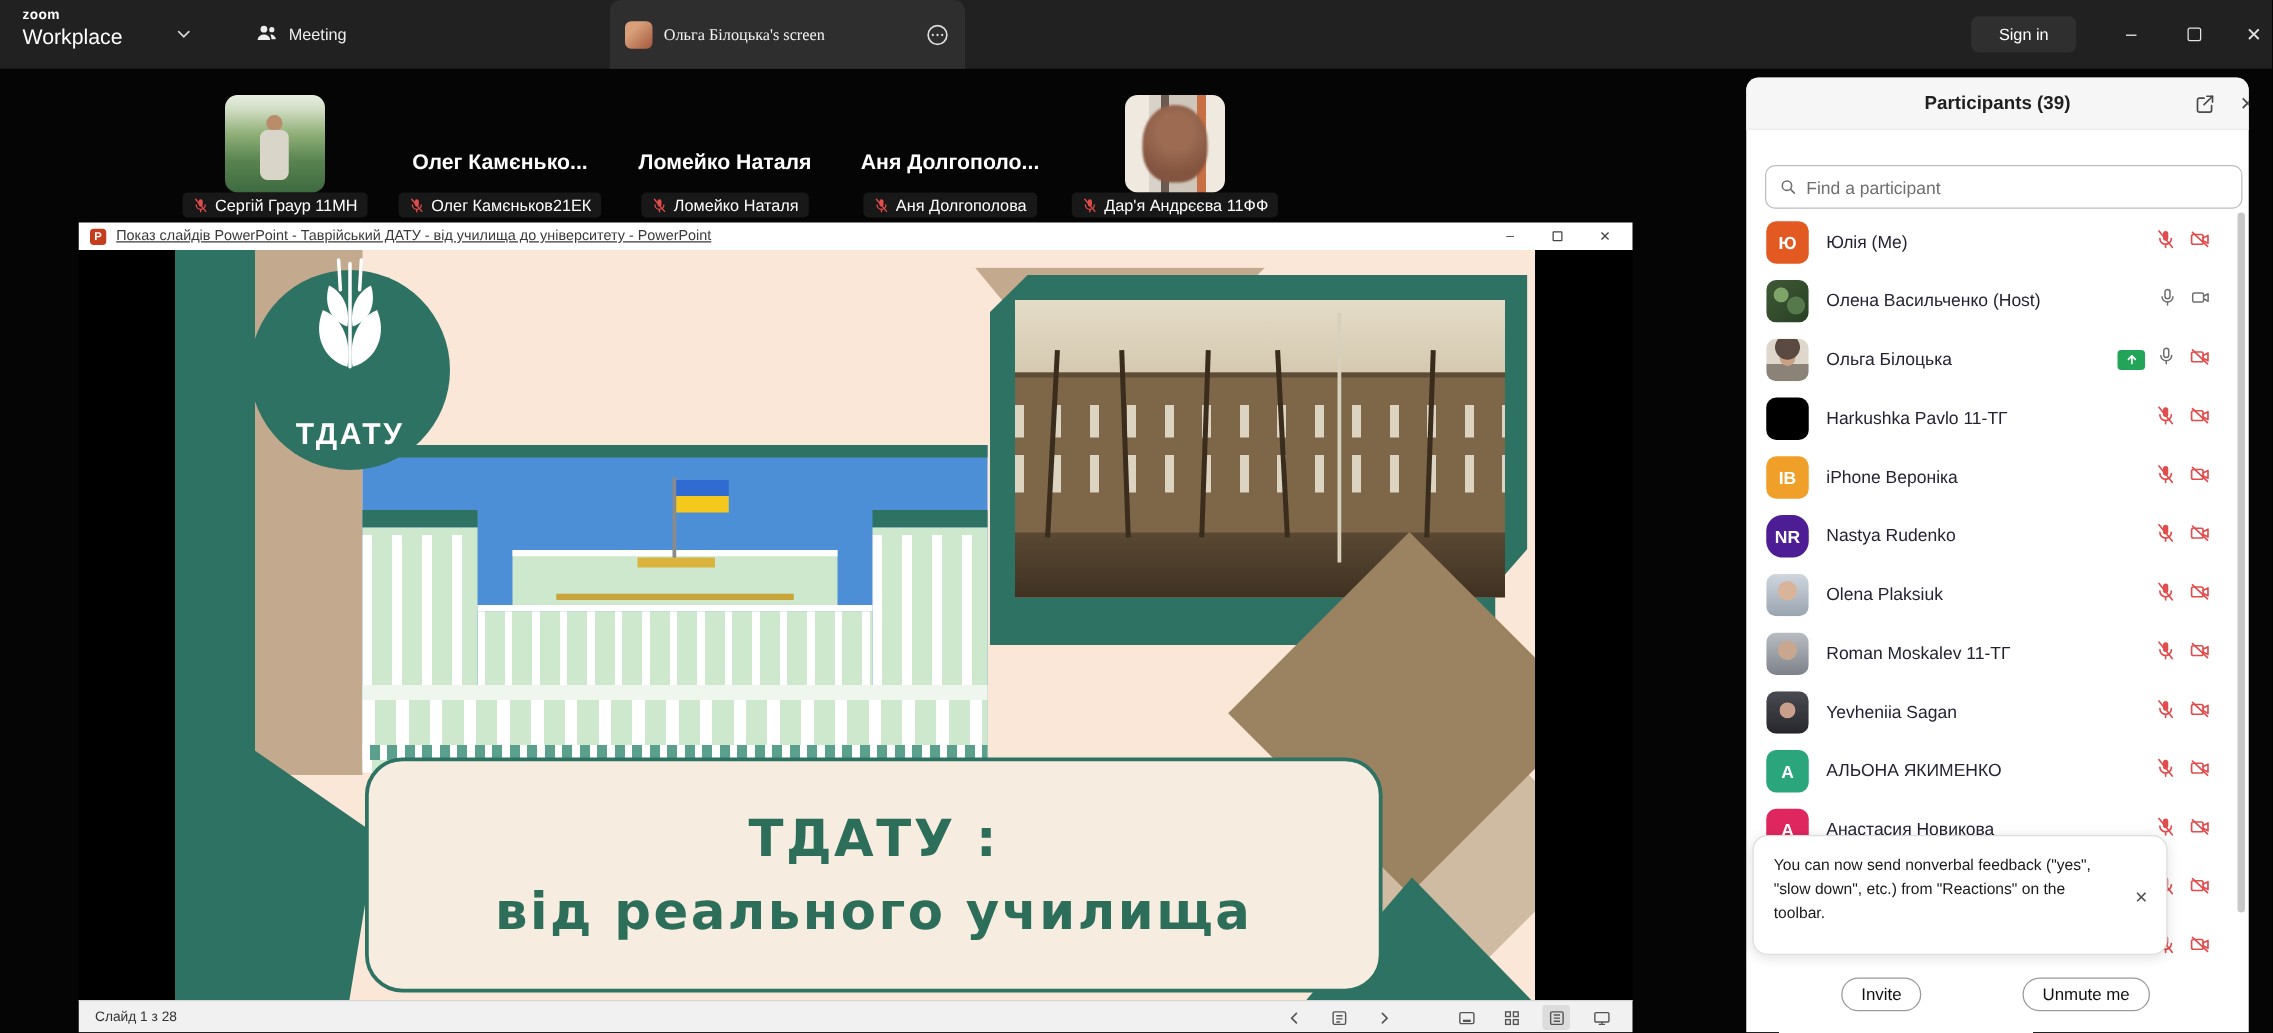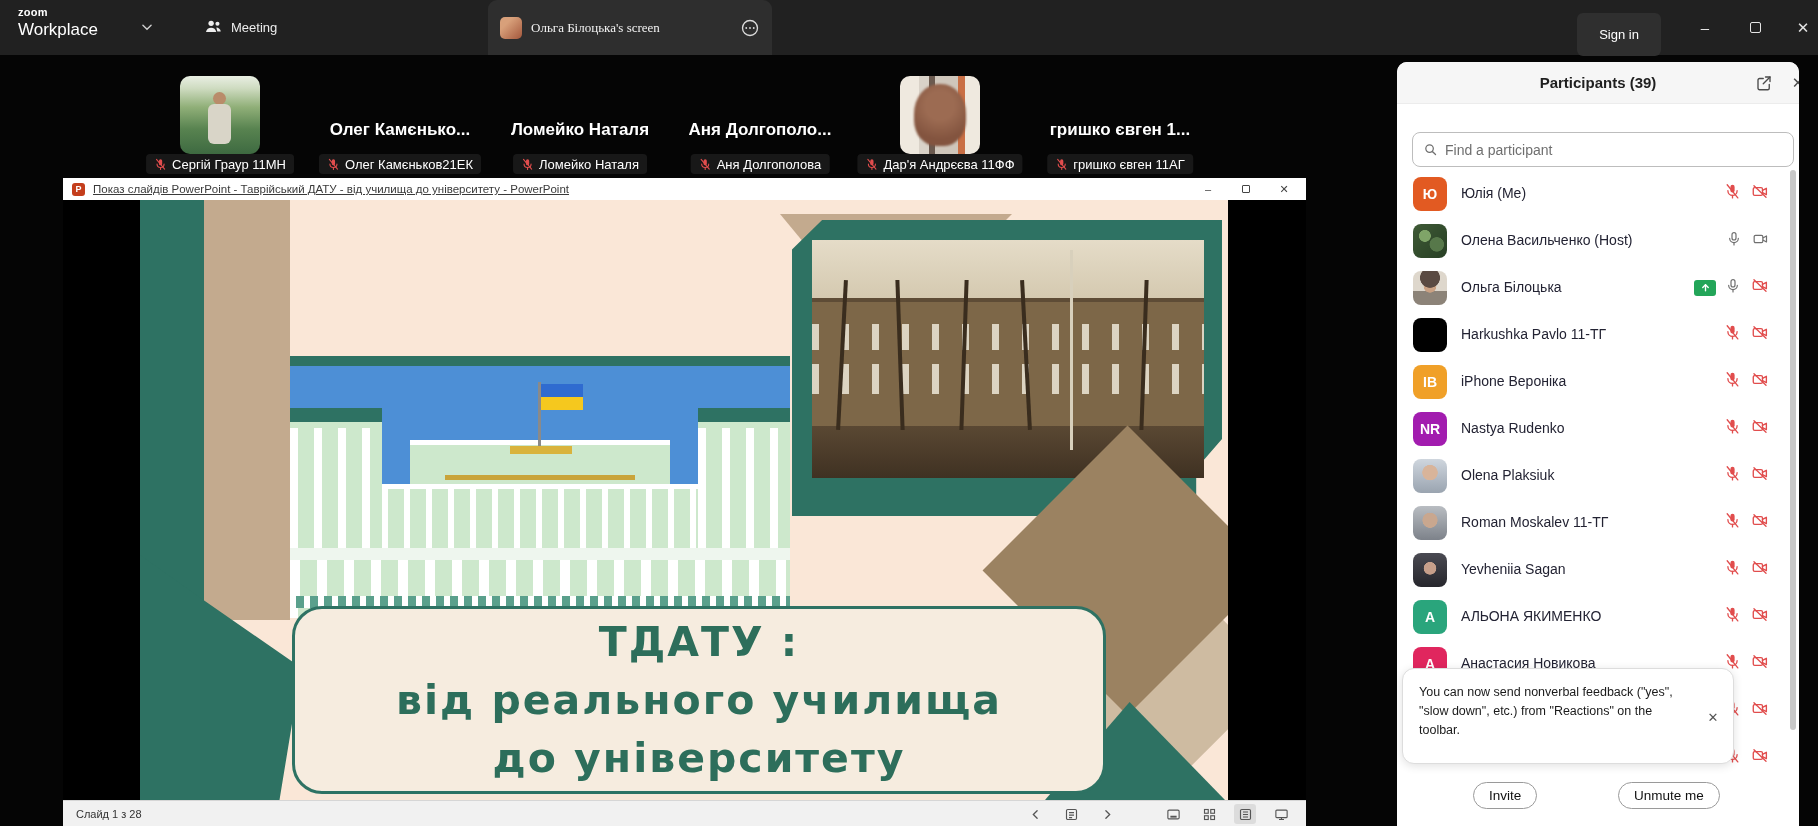--- a/index.html
+++ b/index.html
@@ -11,21 +11,21 @@
   .topbar { position:absolute; left:0; top:0; width:1818px; height:55px; background:#212121; }
   .logo { position:absolute; left:18px; top:7px; color:#fff; line-height:1; }
   .logo .l1 { font-size:11px; font-weight:700; letter-spacing:.3px; }
   .logo .l2 { font-size:17px; font-weight:400; margin-top:3px; }
   .logo-chevron { position:absolute; left:140px; top:20px; width:14px; height:14px; color:#cfcfcf; }
   .top-tab-meeting { position:absolute; left:190px; top:0; height:55px; display:flex; align-items:center; gap:8px; color:#ededed; font-size:13px; padding:0 14px; }
   .top-tab-screen { position:absolute; left:488px; top:0; height:55px; width:284px; background:#2e2e2e; border-radius:9px 9px 0 0; display:flex; align-items:center; gap:9px; padding:0 12px; color:#f2f2f2; font-size:13px; }
   .tab-avatar { width:22px; height:22px; border-radius:5px; background:linear-gradient(135deg,#d8a07a 30%,#a3573c); flex:none; }
   .tab-screen-label { white-space:nowrap; overflow:hidden; flex:1;font-family:Liberation Serif, serif; }
   .ellipsis-circle { width:20px; height:20px; flex:none; color:#dcdcdc; }
-  .signin-btn { position:absolute; left:1577px; top:13px; width:84px; height:43px; background:#2f2f2f; border-radius:6px; color:#fff; font-size:13px; display:flex; align-items:center; justify-content:center; }
+  .signin-btn { position:absolute; left:1577px; top:13px; width:84px; height:29px; background:#2f2f2f; border-radius:6px; color:#fff; font-size:13px; display:flex; align-items:center; justify-content:center; }
   .win-btn { position:absolute; top:0; width:44px; height:55px; display:flex; align-items:center; justify-content:center; color:#e4e4e4; font-size:15px; }
   .win-min { left:1683px; } .win-max { left:1733px; } .win-close { left:1781px; }
   .max-box { width:11px; height:11px; border:1.4px solid #e4e4e4; border-radius:2px; }
 
   
   .strip { position:absolute; left:130px; top:66px; width:1100px; height:112px; display:flex; }
   .tile { position:relative; width:180px; height:112px; flex:none; }
   .tile-photo { position:absolute; left:50px; top:10px; width:80px; height:78px; border-radius:10px; overflow:hidden; }
   .photo-garden { background:linear-gradient(180deg,#e9efe3 0%,#cedbc0 16%,#90af78 40%,#588350 68%,#3e6a41 100%); }
   .photo-garden::before { content:""; position:absolute; left:33px; top:16px; width:13px; height:13px; border-radius:50%; background:#b98c6a; }
@@ -243,53 +243,54 @@
               <rect x="9" y="2.5" width="6" height="11" rx="3" fill="#e14d4d" stroke="none"></rect>
               <path d="M5.5 11a6.5 6.5 0 0 0 13 0"></path>
               <path d="M12 17.5V21"></path>
               <path d="M4.5 2.5l15 18"></path>
             </g>
           </svg>
         <span class="tile-label-text">Дар'я Андрєєва 11ФФ</span>
       </div>
     </div>
 
-    <div class="tile">
-
-      <div class="tile-bigname">гришко євген 1...</div>
-      <div class="tile-label">
-        <svg viewBox="0 0 24 24" width="13" height="13">
-            <g fill="none" stroke="#e14d4d" stroke-width="2" stroke-linecap="round">
-              <rect x="9" y="2.5" width="6" height="11" rx="3" fill="#e14d4d" stroke="none"></rect>
-              <path d="M5.5 11a6.5 6.5 0 0 0 13 0"></path>
-              <path d="M12 17.5V21"></path>
-              <path d="M4.5 2.5l15 18"></path>
-            </g>
-          </svg>
-        <span class="tile-label-text">гришко євген 11АГ</span>
-      </div>
-    </div>
   </div>
 
   <div class="pp">
     <div class="pp-titlebar">
       <span class="pp-ico">P</span>
       <span class="pp-title">Показ слайдів PowerPoint  -  Таврійський ДАТУ - від училища до університету - PowerPoint</span>
       <span class="pp-ctrl pp-min">–</span>
       <span class="pp-ctrl pp-restore">
           <span class="restore-box"></span>
         </span>
       <span class="pp-ctrl pp-close">✕</span>
     </div>
 
     <div class="slide">
       <div class="s-green-stripe"></div>
       <div class="s-tan-stripe"></div>
       <div class="s-bl-green"></div>
 
+      <div class="s-logo-circle">
+        <svg class="wheat-svg" viewBox="0 0 120 160">
+          <g stroke="#fff" stroke-width="4" fill="none" stroke-linecap="round">
+            <line x1="60" y1="4" x2="60" y2="122"></line>
+            <line x1="47" y1="0" x2="49" y2="34"></line>
+            <line x1="73" y1="0" x2="71" y2="34"></line>
+          </g>
+          <g fill="#fff">
+            <path d="M57 122 C28 113 18 84 29 57 C52 66 62 93 57 122Z"></path>
+            <path d="M63 122 C92 113 102 84 91 57 C68 66 58 93 63 122Z"></path>
+            <path d="M57 76 C36 68 30 49 36 29 C54 38 60 57 57 76Z"></path>
+            <path d="M63 76 C84 68 90 49 84 29 C66 38 60 57 63 76Z"></path>
+          </g>
+        </svg>
+        <div class="s-logo-text">ТДАТУ</div>
+      </div>
 
       <div class="s-build">
         <div class="b-roof b-roofL"></div>
         <div class="b-roof b-roofR"></div>
         <div class="b-wing b-wingL"></div>
         <div class="b-wing b-wingR"></div>
         <div class="b-attic">
             <div class="b-sign"></div>
           </div>
         <div class="b-upper"></div>
@@ -318,21 +319,20 @@
         <div class="ph-pole"></div>
       </div>
 
       <div class="d-brown"></div>
       <div class="d-tan"></div>
       <div class="d-green-tri"></div>
 
       <div class="s-title">
         <div>ТДАТУ :</div>
         <div>від реального училища</div>
-        <div>до університету</div>
       </div>
     </div>
 
     <div class="pp-statusbar">
       <span class="pp-status-text">Слайд 1 з 28</span>
       <div class="pp-nav">
         <span class="nav-ic">
             <svg viewBox="0 0 24 24" width="13" height="13" fill="none" stroke-width="2.4" stroke-linecap="round">
               <path d="M15 5l-7 7 7 7"></path>
             </svg>
@@ -520,21 +520,21 @@
                 <g fill="none" stroke="#e14d4d" stroke-width="1.9" stroke-linejoin="round" stroke-linecap="round">
                   <rect x="2.5" y="6.5" width="13" height="11" rx="2"></rect>
                   <path d="M15.5 10.5L21 7.5v9l-5.5-3"></path>
                   <path d="M3.5 4l17 16"></path>
                 </g>
               </svg></span>
       </div>
     </div>
 
     <div class="p-row">
-      <div class="p-avatar" style="background: #a21caf;">
+      <div class="p-avatar" style="background: #4c1d95; border-radius: 13px;">
             <span class="p-initials">NR</span>
           </div>
       <div class="p-name">Nastya Rudenko</div>
       <div class="p-icons">
 
         <span class="mic-slot"><svg viewBox="0 0 24 24" width="17" height="17">
                 <g fill="none" stroke="#e14d4d" stroke-width="1.9" stroke-linecap="round">
                   <rect x="9" y="2.5" width="6" height="11" rx="3" fill="#e14d4d" stroke="none"></rect>
                   <path d="M5.5 11a6.5 6.5 0 0 0 13 0"></path>
                   <path d="M12 17.5V21"></path>

